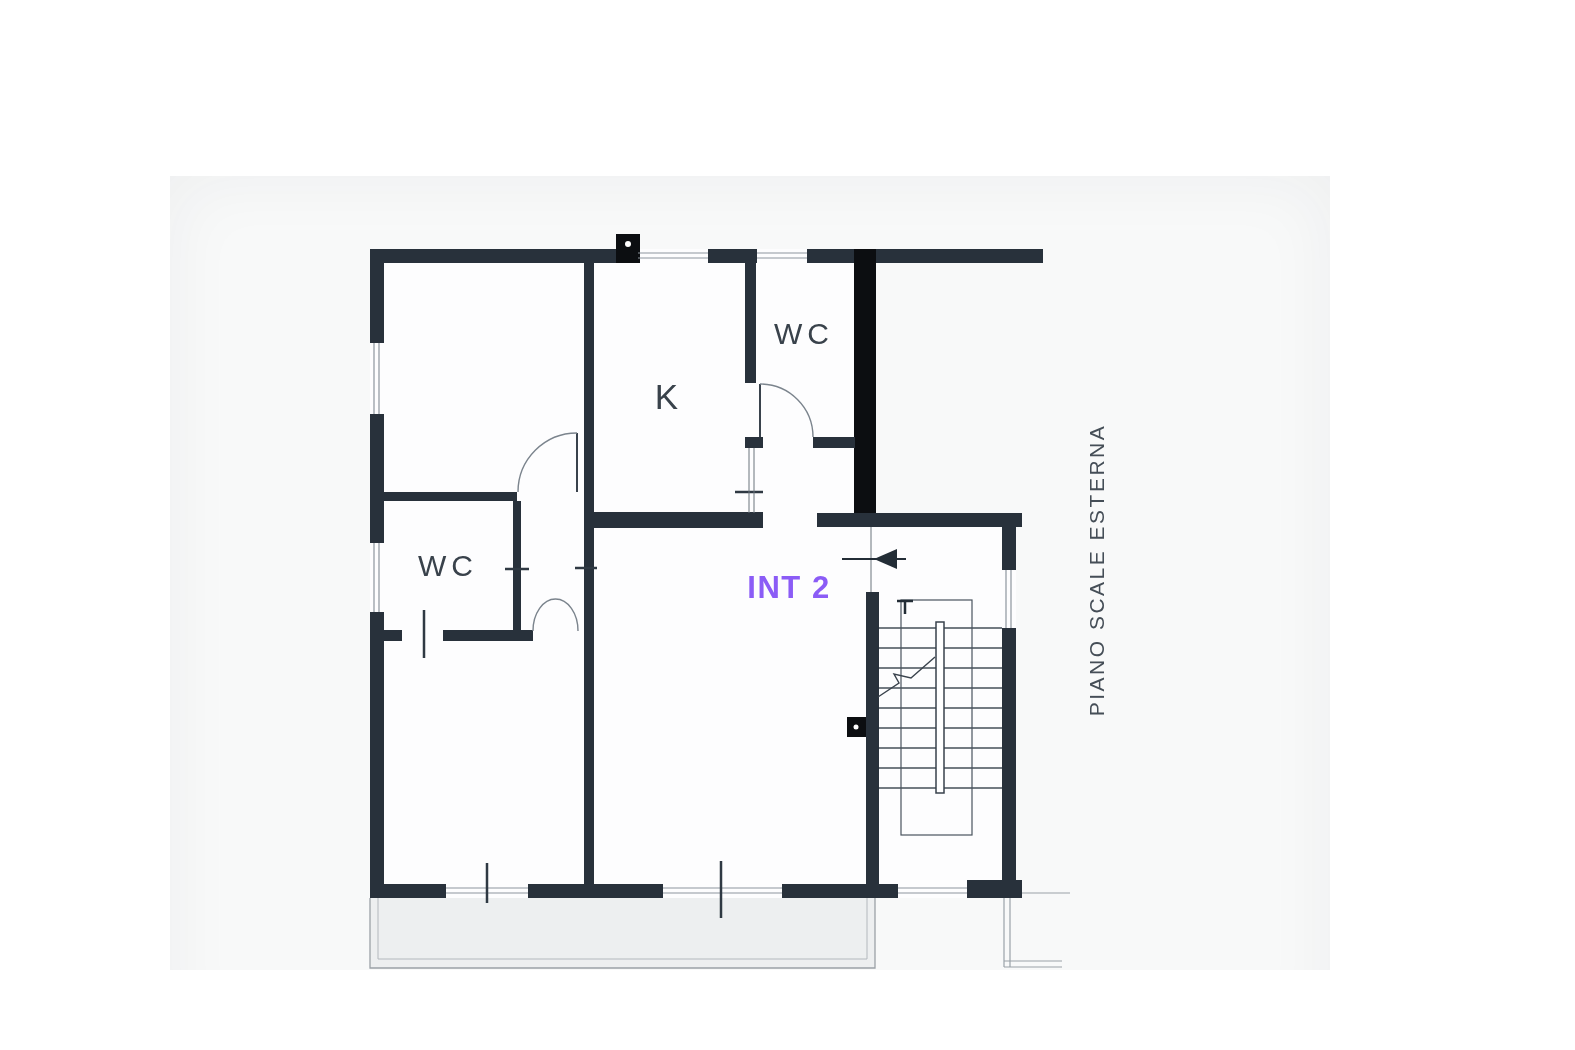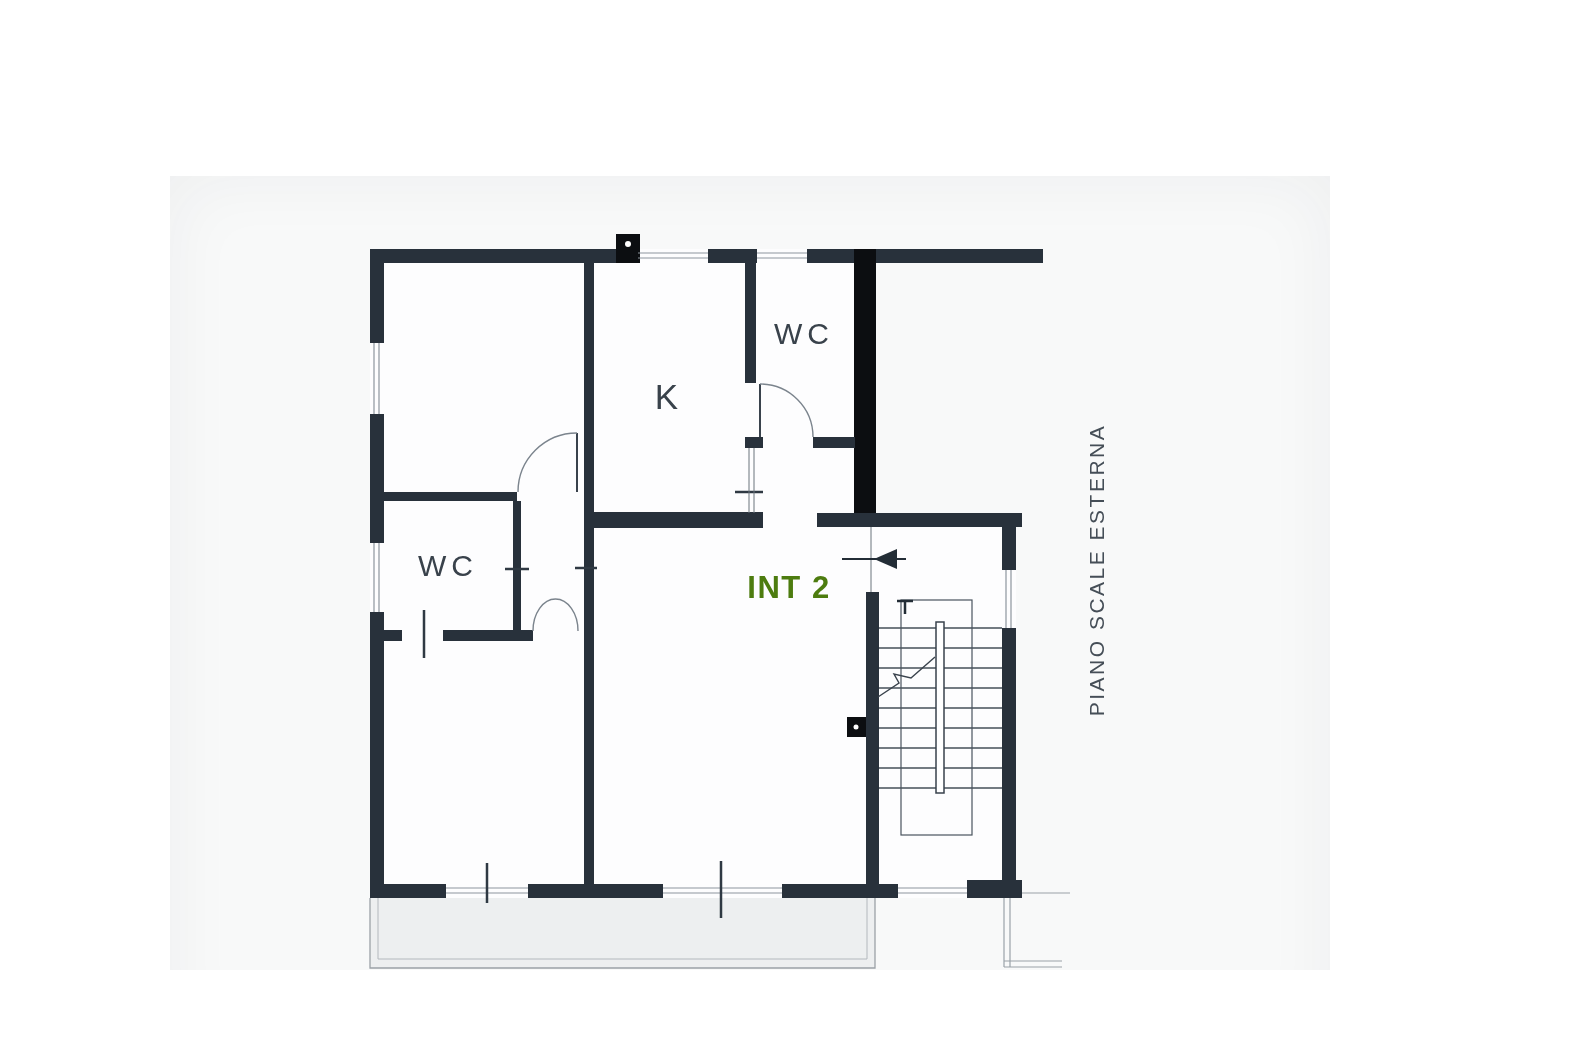--- a/index.html
+++ b/index.html
@@ -4,21 +4,21 @@
 <style>
   html,body{margin:0;padding:0;background:#ffffff;}
   #page{position:relative;width:1575px;height:970px;background:#ffffff;overflow:hidden;
         font-family:"Liberation Sans", sans-serif;}
   #scan-area{position:absolute;left:170px;top:176px;width:1160px;height:874px;
              background:#f8f9f9;box-shadow:inset 0 0 70px rgba(40,49,59,0.05);}
   #plan-svg{position:absolute;left:0;top:0;width:1575px;height:1050px;}
   .label{position:absolute;color:#39424b;white-space:nowrap;transform:translate(-50%,-50%);}
   .label.wc{font-size:30px;font-weight:300;letter-spacing:5px;}
   .label.k{font-size:35px;font-weight:300;letter-spacing:1px;}
-  .label.unit{font-size:31px;font-weight:700;letter-spacing:1.5px;color:#4d7c0f;}
+  .label.unit{font-size:31px;font-weight:700;letter-spacing:1.5px;color:#8b5cf6;}
   .label.side{font-size:21px;font-weight:400;letter-spacing:2.5px;color:#454e57;
               transform:translate(-50%,-50%) rotate(-90deg);}
 </style>
 </head>
 <body>
 
 <div id="page">
   <div id="scan-area"></div>
 
   <svg id="plan-svg" viewBox="0 0 1575 1050" xmlns="http://www.w3.org/2000/svg">

